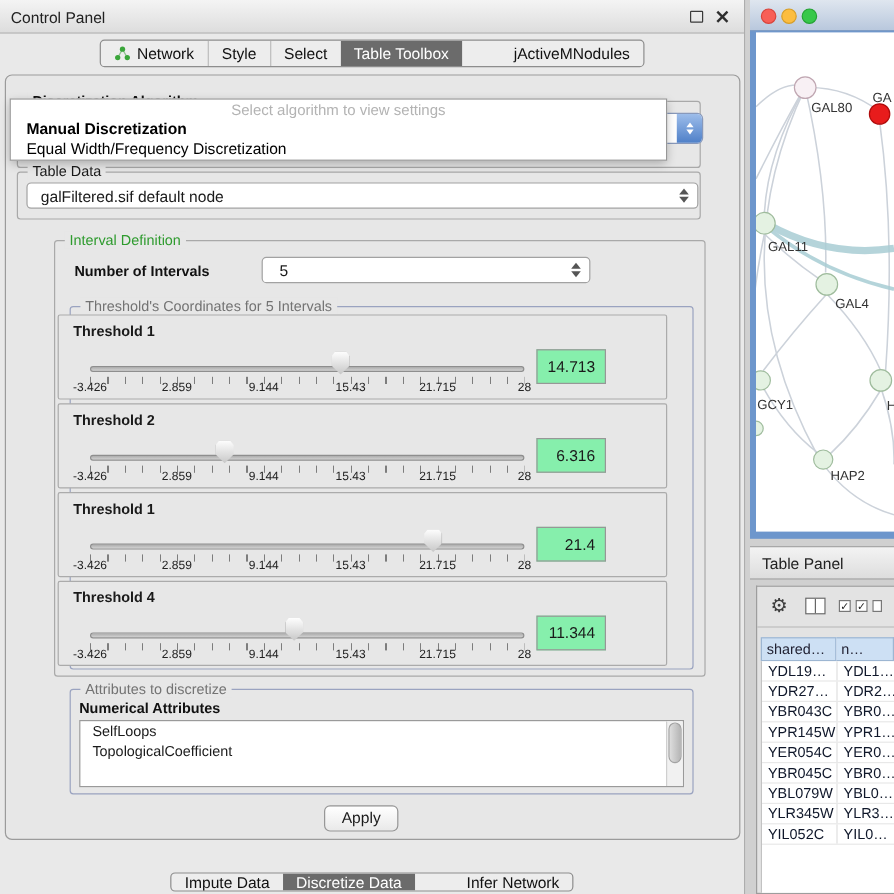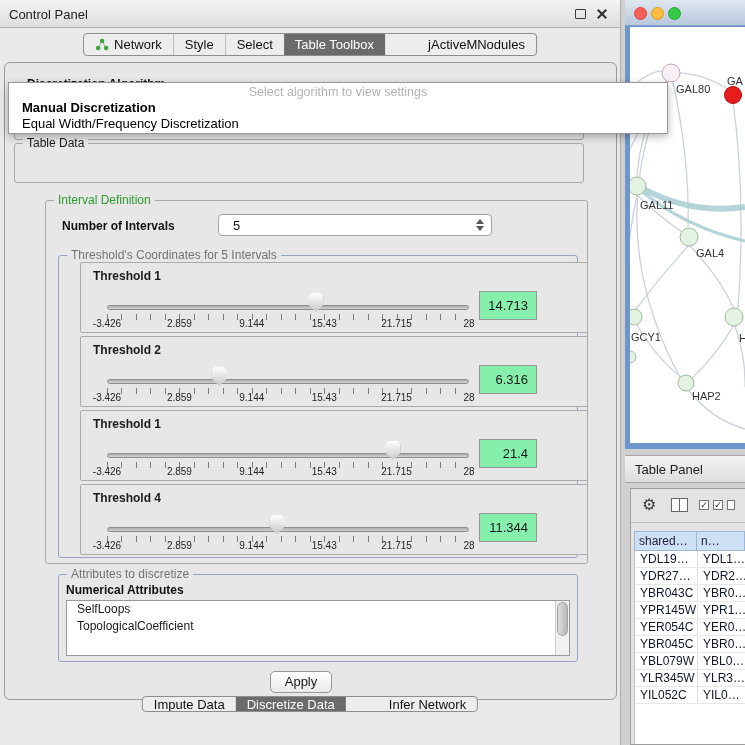--- a/index.html
+++ b/index.html
@@ -52,42 +52,42 @@
   #algo-combo-frag { position:absolute; left:540px; top:94px; width:46px; height:26px;
     background:#fff; border:1px solid #8899bb; border-radius:5px; z-index:5; }
   #algo-combo-btn { position:absolute; right:0; top:0; width:21px; height:24px;
     background:linear-gradient(#9dbdea,#4f80c8); border-radius:0 4px 4px 0; }
   .mini-arrows { position:absolute; left:50%; top:50%; transform:translate(-50%,-50%);
     display:flex; flex-direction:column; gap:2px; align-items:center; }
   .tri-up-w { width:0; height:0; border-left:3.5px solid transparent; border-right:3.5px solid transparent; border-bottom:4px solid #fff; }
   .tri-dn-w { width:0; height:0; border-left:3.5px solid transparent; border-right:3.5px solid transparent; border-top:4px solid #fff; }
 
   
-  #algo-popup { position:absolute; left:8px; top:82px; width:660px; height:52px;
+  #algo-popup { position:absolute; left:8px; top:82px; width:548px; height:52px;
     background:#fff; border:1px solid #979797; box-shadow:0 3px 8px rgba(0,0,0,.28); z-index:10; }
   #algo-popup .ph { position:absolute; left:0; right:0; top:2px; text-align:center;
     color:#b3b3b3; font-size:12.5px; }
   .popup-item { position:absolute; left:13px; right:8px; font-size:13px; color:#000; }
   .popup-item.b { font-weight:bold; top:17px; }
   .popup-item.r { top:33px; }
 
   
   .combo { position:absolute; background:#fff; border:1px solid #a2a2a2; border-radius:4px;
     font-size:13px; display:flex; align-items:center; }
   .combo .val { padding-left:11px; overflow:hidden; white-space:nowrap; }
   .spinner { position:absolute; right:7px; top:50%; transform:translateY(-50%);
     display:flex; flex-direction:column; gap:2px; align-items:center; }
   .tri-up { width:0; height:0; border-left:4px solid transparent; border-right:4px solid transparent; border-bottom:5px solid #555; }
   .tri-dn { width:0; height:0; border-left:4px solid transparent; border-right:4px solid transparent; border-top:5px solid #555; }
 
   .plain-label { position:absolute; font-size:12px; color:#111; white-space:nowrap; }
   .bold { font-weight:bold; }
 
   
-  .thr { position:absolute; left:80px; width:508px; height:71px;
+  .thr { position:absolute; left:48px; width:508px; height:71px;
     border:1px solid #ababab; border-radius:2px; background:#e7e7e7; }
   .thr-label { position:absolute; left:12px; top:6px; font-size:12px; font-weight:bold; }
   .thr-slider { position:absolute; left:26px; top:30px; width:362px; height:26px; }
   .track { position:absolute; left:0; right:0; top:12px; height:5px;
     background:linear-gradient(#adadad,#d2d2d2); border:1px solid #8e8e8e; border-radius:3px; }
   .ticks { position:absolute; left:0; right:0; top:21px; height:6px;
     background-image:repeating-linear-gradient(90deg,#7d7d7d 0,#7d7d7d 1px,transparent 1px,transparent 14.48px); }
   .thumb { position:absolute; top:0; width:15px; height:19px; margin-left:-7.5px;
     background:linear-gradient(#fefefe,#c8c8c8);
     clip-path:polygon(20% 0%,80% 0%,100% 20%,100% 62%,50% 100%,0% 62%,0% 20%);
@@ -105,21 +105,21 @@
   #attr-list .li { padding:1px 0 1px 10px; font-size:12px; line-height:15px; }
   #attr-scrollbar { position:absolute; right:0; top:0; bottom:0; width:14px;
     background:#f1f1f1; border-left:1px solid #cfcfcf; }
   #attr-scroll-thumb { position:absolute; left:1px; top:1px; width:11px; height:34px;
     background:linear-gradient(90deg,#dedede,#b6b6b6); border:1px solid #a2a2a2; border-radius:6px; }
 
   #apply-btn { position:absolute; left:270px; top:671px; width:62px; height:22px;
     background:linear-gradient(#ffffff,#e9e9e9); border:1px solid #979797; border-radius:5px;
     font-size:13px; text-align:center; line-height:20px; }
 
-  #bottom-tabs { position:absolute; left:50%; transform:translateX(-50%); top:696px; height:16px;
+  #bottom-tabs { position:absolute; left:50%; transform:translateX(-50%); top:727px; height:16px;
     display:flex; align-items:stretch; border:1px solid #8d8d8d; border-radius:4px;
     background:#ededed; font-size:13px; overflow:hidden; }
 
   
   #net-window { position:absolute; left:625px; top:0; width:120px; height:449px;
     background:#6d96cc; }
   #net-titlebar { position:absolute; left:0; top:0; right:0; height:26px;
     background:linear-gradient(#dfe6ef,#b9c8dd); border-bottom:1px solid #7e9cc4; }
   .tl { position:absolute; top:7px; width:13px; height:13px; border-radius:50%; }
   .tl.red { left:9px; background:#f85f57; border:1px solid #d8443c; }
@@ -207,20 +207,27 @@
   </div>
 
   <div id="algo-popup">
     <div class="ph">Select algorithm to view settings</div>
     <div class="popup-item b">Manual Discretization</div>
     <div class="popup-item r">Equal Width/Frequency Discretization</div>
   </div>
 
   <div class="groupbox" style="left:14px; top:143px; width:570px; height:40px;">
     <div class="gb-title">Table Data</div>
+  </div>
+  <div class="combo" style="left:22px; top:152px; width:560px; height:22px;">
+    <span class="val">galFiltered.sif default node</span>
+    <span class="spinner">
+      <span class="tri-up"></span>
+        <span class="tri-dn"></span>
+    </span>
   </div>
 
   <div class="groupbox" style="left:45px; top:200px; width:543px; height:364px;">
     <div class="gb-title green">Interval Definition</div>
   </div>
 
   <div class="plain-label bold" style="left:62px; top:219px;">Number of Intervals</div>
   <div class="combo" style="left:218px; top:214px; width:274px; height:22px;">
     <span class="val" style="padding-left:14px;">5</span>
     <span class="spinner">

